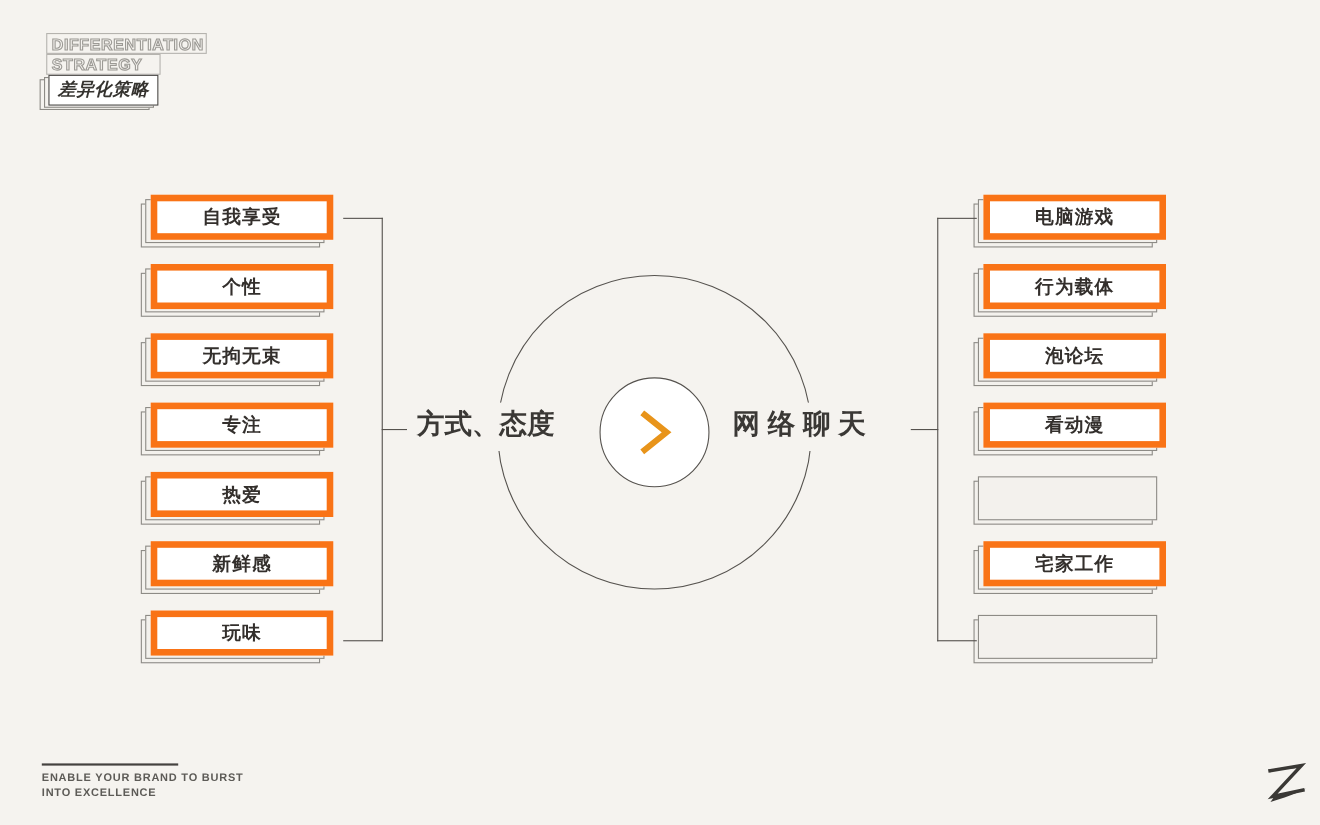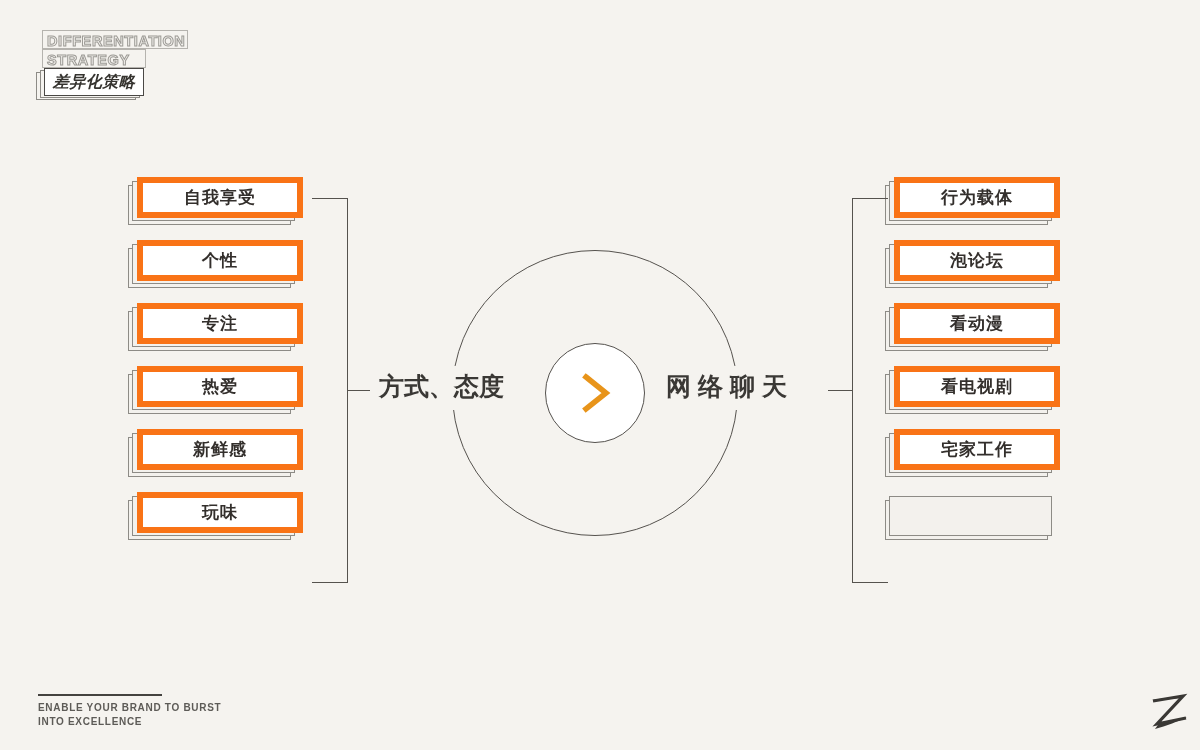--- a/index.html
+++ b/index.html
@@ -240,20 +240,27 @@
     <div class="lyr l3"></div>
     <div class="lyr l2"></div>
     <div class="lyr front">
       <span class="card-label">个性</span>
     </div>
   </div>
   <div class="card">
     <div class="lyr l3"></div>
     <div class="lyr l2"></div>
     <div class="lyr front">
+      <span class="card-label">无拘无束</span>
+    </div>
+  </div>
+  <div class="card">
+    <div class="lyr l3"></div>
+    <div class="lyr l2"></div>
+    <div class="lyr front">
       <span class="card-label">专注</span>
     </div>
   </div>
   <div class="card">
     <div class="lyr l3"></div>
     <div class="lyr l2"></div>
     <div class="lyr front">
       <span class="card-label">热爱</span>
     </div>
   </div>
@@ -271,43 +278,47 @@
       <span class="card-label">玩味</span>
     </div>
   </div>
 </div>
 
 <div class="card-col" id="col-right">
   <div class="card">
     <div class="lyr l3"></div>
     <div class="lyr l2"></div>
     <div class="lyr front">
+      <span class="card-label">电脑游戏</span>
+    </div>
+  </div>
+  <div class="card">
+    <div class="lyr l3"></div>
+    <div class="lyr l2"></div>
+    <div class="lyr front">
       <span class="card-label">行为载体</span>
     </div>
   </div>
   <div class="card">
     <div class="lyr l3"></div>
     <div class="lyr l2"></div>
     <div class="lyr front">
       <span class="card-label">泡论坛</span>
     </div>
   </div>
   <div class="card">
     <div class="lyr l3"></div>
     <div class="lyr l2"></div>
     <div class="lyr front">
       <span class="card-label">看动漫</span>
     </div>
   </div>
   <div class="card">
     <div class="lyr l3"></div>
     <div class="lyr l2"></div>
-    <div class="lyr front">
-      <span class="card-label">看电视剧</span>
-    </div>
   </div>
   <div class="card">
     <div class="lyr l3"></div>
     <div class="lyr l2"></div>
     <div class="lyr front">
       <span class="card-label">宅家工作</span>
     </div>
   </div>
   <div class="card">
     <div class="lyr l3"></div>

